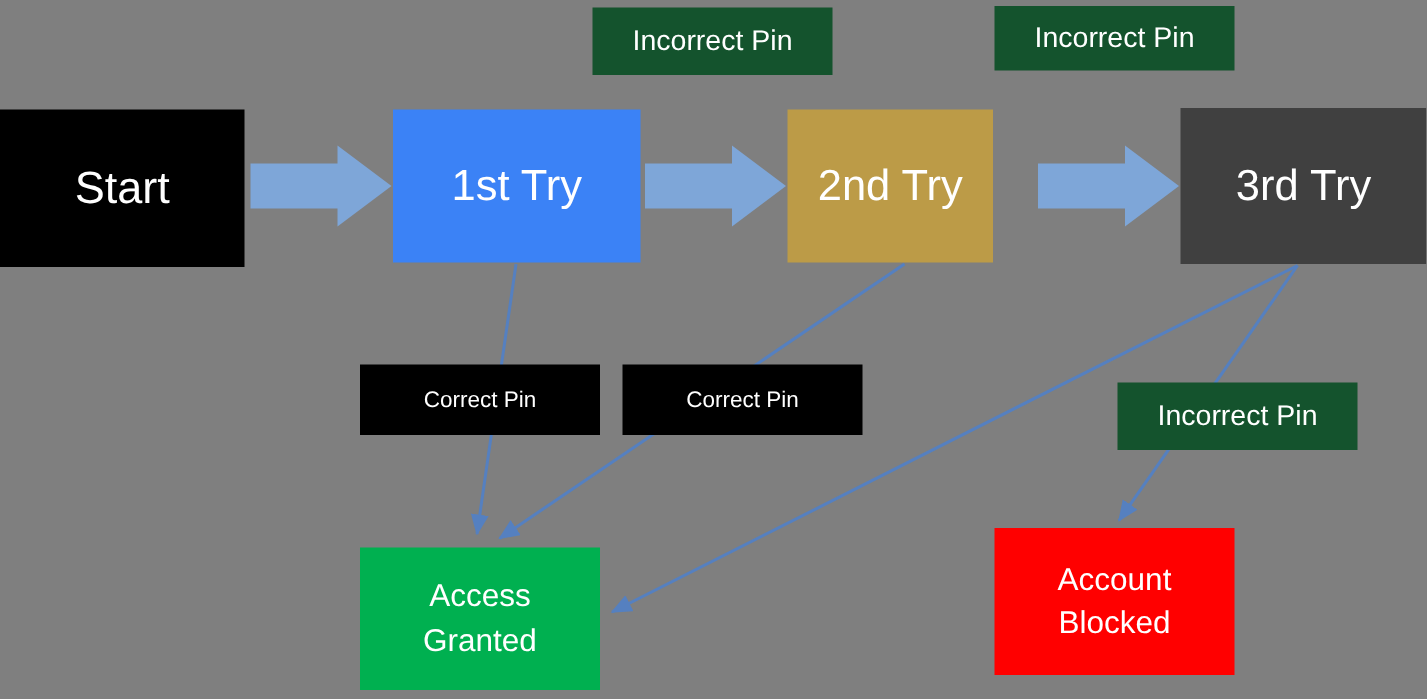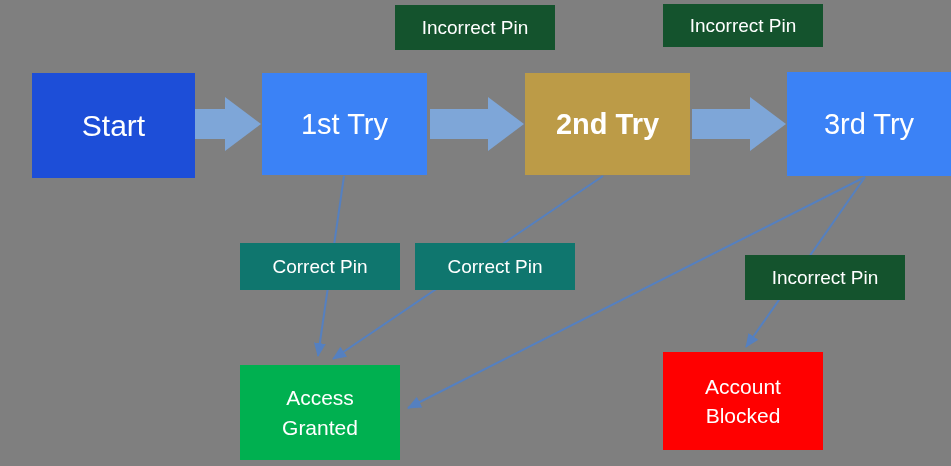--- a/index.html
+++ b/index.html
@@ -25,26 +25,26 @@
   .node, .edge-label {
     position: absolute;
     z-index: 2;
     display: flex;
     align-items: center;
     justify-content: center;
     text-align: center;
     color: #ffffff;
     box-sizing: border-box;
   }
-  .node-start    { left: 0px;   top: 73px;  width: 163px; height: 105px; background: #1d4ed8; font-size: 30px; margin-left: 32px; }
+  .node-start    { left: 0px;   top: 73px;  width: 163px; height: 105px; background: #000000; font-size: 30px; }
   .node-try1     { left: 262px; top: 73px;  width: 165px; height: 102px; background: #3b82f6; font-size: 29px; }
-  .node-try2     { left: 525px; top: 73px;  width: 165px; height: 102px; background: #bc9b47; font-size: 29px; font-weight: bold; }
-  .node-try3     { left: 787px; top: 72px;  width: 164px; height: 104px; background: #3b82f6; font-size: 29px; }
+  .node-try2     { left: 525px; top: 73px;  width: 137px; height: 102px; background: #bc9b47; font-size: 29px; }
+  .node-try3     { left: 787px; top: 72px;  width: 164px; height: 104px; background: #404040; font-size: 29px; }
   .lbl-red       { background: #14532d; font-size: 19px; }
-  .lbl-green     { background: #0f766e; font-size: 19px; }
+  .lbl-green     { background: #000000; font-size: 15px; }
   .lbl-incorrect1 { left: 395px; top: 5px;   width: 160px; height: 45px; }
   .lbl-incorrect2 { left: 663px; top: 4px;   width: 160px; height: 43px; }
   .lbl-correct1   { left: 240px; top: 243px; width: 160px; height: 47px; }
   .lbl-correct2   { left: 415px; top: 243px; width: 160px; height: 47px; }
   .lbl-incorrect3 { left: 745px; top: 255px; width: 160px; height: 45px; }
   .node-access   { left: 240px; top: 365px; width: 160px; height: 95px; background: #00b050; font-size: 21px; padding: 0 16px; line-height: 1.4; }
   .node-blocked  { left: 663px; top: 352px; width: 160px; height: 98px; background: #ff0000; font-size: 21px; padding: 0 20px; line-height: 1.4; }
 </style>
 </head>
 <body>

